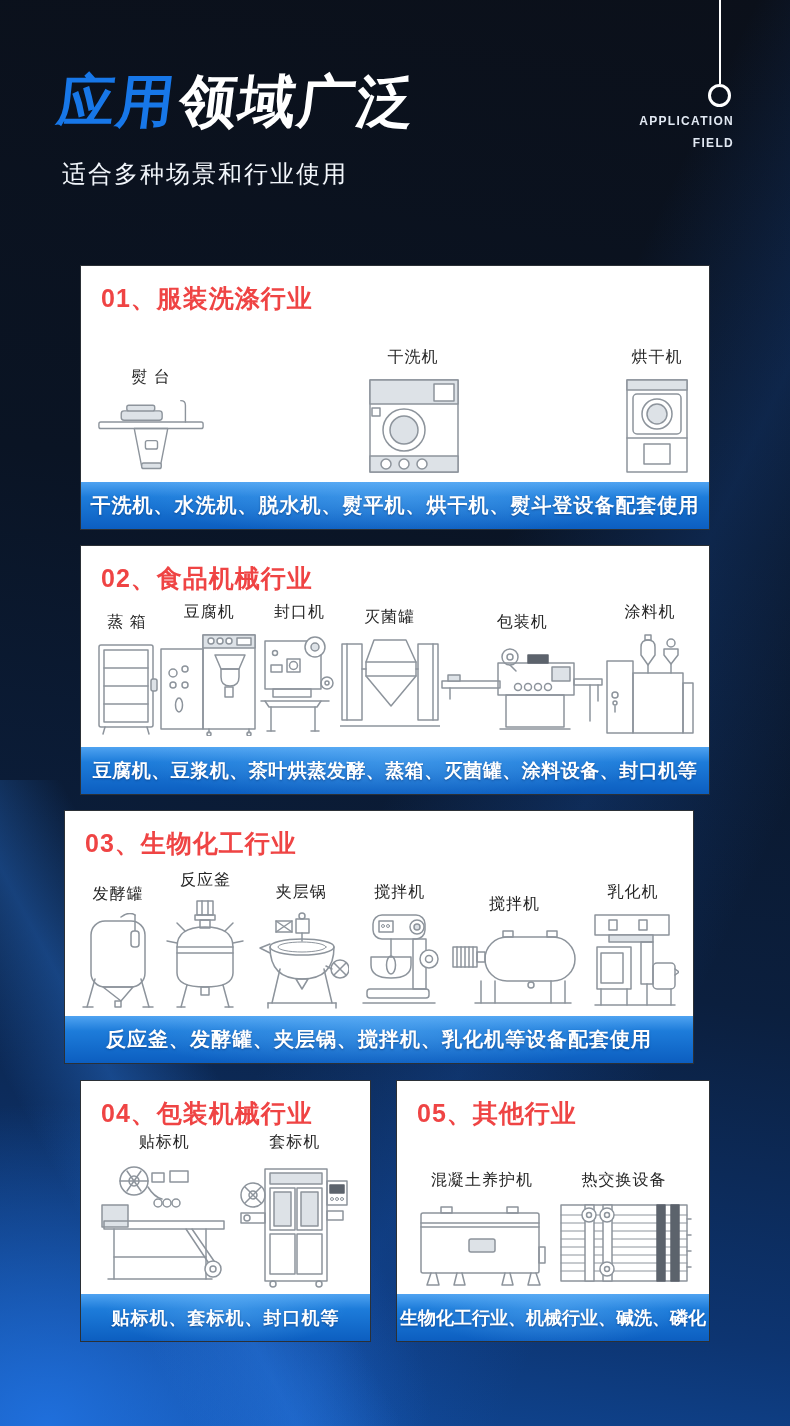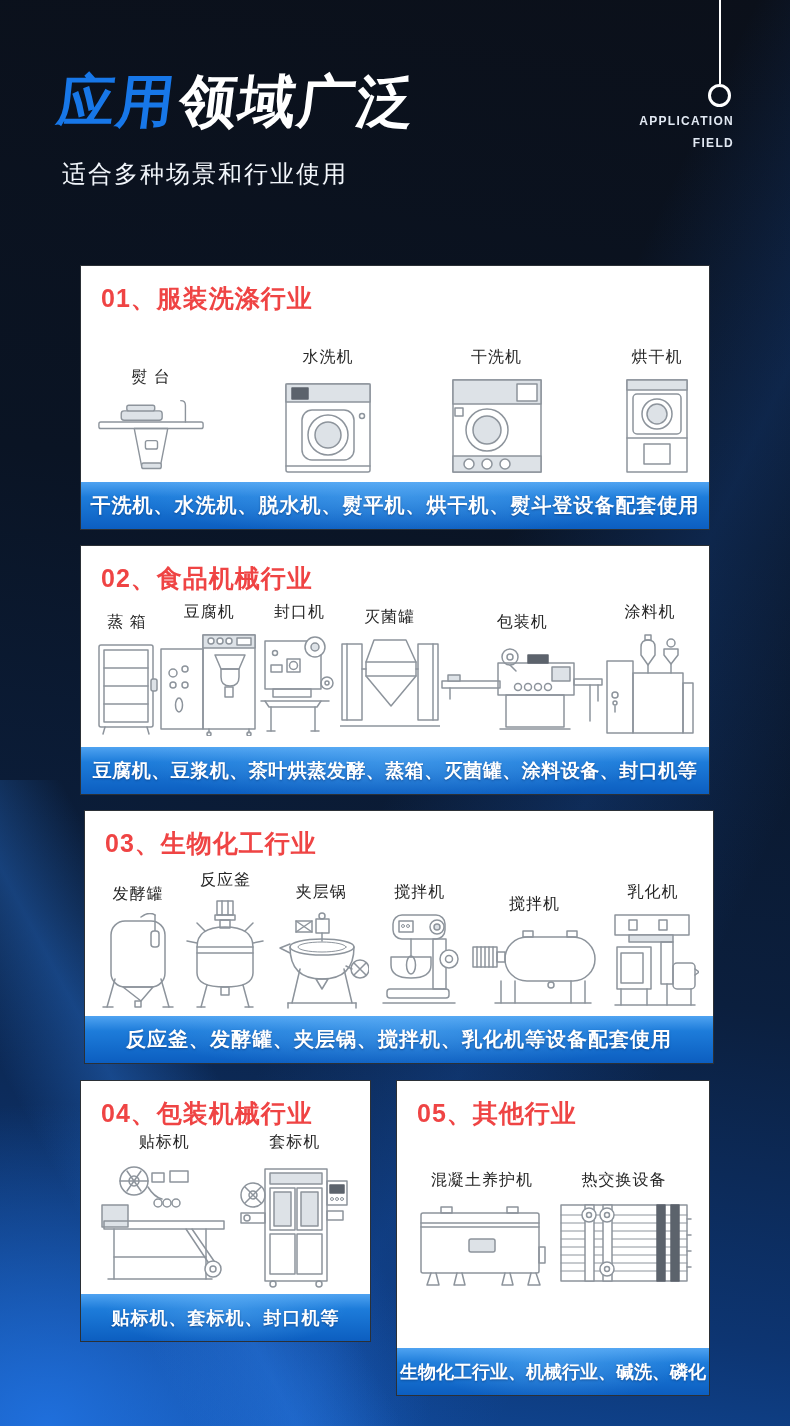--- a/index.html
+++ b/index.html
@@ -19,23 +19,23 @@
   .page-title .hl{color:#1777e8;margin-right:4px;}
   .subtitle{position:absolute;left:62px;top:158px;margin:0;font-size:24px;color:#f2f6fb;letter-spacing:2px;}
   .deco-line{position:absolute;left:719px;top:0;width:2px;height:84px;background:#ffffff;}
   .deco-circle{position:absolute;left:708px;top:84px;width:17px;height:17px;border:3px solid #ffffff;border-radius:50%;}
   .corner-label{position:absolute;right:56px;top:110px;text-align:right;color:#e2e9f3;
     font-size:12px;font-weight:700;letter-spacing:1.3px;line-height:1.85;}
   
   .card{position:absolute;background:#ffffff;border:1px solid #2b3036;box-sizing:border-box;}
   .c1{left:80px;top:265px;width:630px;height:265px;}
   .c2{left:80px;top:545px;width:630px;height:250px;}
-  .c3{left:84px;top:810px;width:630px;height:254px;}
+  .c3{left:64px;top:810px;width:630px;height:254px;}
   .c4{left:80px;top:1080px;width:291px;height:262px;}
-  .c5{left:396px;top:1080px;width:314px;height:316px;}
+  .c5{left:396px;top:1080px;width:314px;height:262px;}
   .card-title{position:absolute;left:20px;top:16px;margin:0;font-size:25px;font-weight:700;color:#ef4444;letter-spacing:1px;}
   .machines{position:absolute;left:14px;right:14px;display:flex;justify-content:space-between;align-items:flex-end;}
   .c1 .machines{top:58px;height:152px;}
   .c2 .machines{top:52px;height:138px;}
   .c3 .machines{top:60px;height:140px;justify-content:space-between;}
   .c4 .machines,.c5 .machines{top:76px;height:132px;}
   .c4 .machines{justify-content:space-around;}
   .c5 .machines{justify-content:space-around;}
   figure.machine{margin:0;display:flex;flex-direction:column;align-items:center;}
   figure.machine figcaption{font-size:16px;color:#262626;margin-bottom:8px;letter-spacing:1px;white-space:nowrap;}
@@ -79,33 +79,20 @@
           <rect x="4" y="28" width="112" height="7" rx="2"></rect>
           <rect class="fl" x="28" y="16" width="44" height="10" rx="3"></rect>
           <rect class="fl" x="34" y="10" width="30" height="6" rx="2"></rect>
           <path d="M97 28 V10 q0 -5 -5 -5"></path>
           <path d="M42 35 H78 L70 76 H50 Z"></path>
           <rect x="54" y="48" width="13" height="9" rx="2"></rect>
           <rect class="fl" x="50" y="72" width="21" height="6" rx="2"></rect>
         </svg>
       </figure>
       <figure class="machine">
-        <figcaption>水洗机</figcaption>
-        <svg width="92" height="100" viewBox="0 0 92 100">
-          <rect x="4" y="8" width="84" height="88" rx="2"></rect>
-          <rect class="fl" x="4" y="8" width="84" height="18"></rect>
-          <rect class="fd" x="10" y="12" width="16" height="11"></rect>
-          <rect x="20" y="34" width="52" height="50" rx="10"></rect>
-          <circle cx="46" cy="59" r="20"></circle>
-          <circle class="fl" cx="46" cy="59" r="13"></circle>
-          <circle cx="80" cy="40" r="2.5"></circle>
-          <line x1="4" y1="90" x2="88" y2="90"></line>
-        </svg>
-      </figure>
-      <figure class="machine">
         <figcaption>干洗机</figcaption>
         <svg width="95" height="100" viewBox="0 0 95 100">
           <rect x="4" y="4" width="88" height="92"></rect>
           <rect class="fl" x="4" y="4" width="88" height="24"></rect>
           <rect class="fw" x="68" y="8" width="20" height="17"></rect>
           <rect x="6" y="32" width="8" height="8"></rect>
           <circle cx="38" cy="54" r="21"></circle>
           <circle class="fl" cx="38" cy="54" r="14"></circle>
           <rect class="fl" x="4" y="80" width="88" height="16"></rect>
           <circle class="fw" cx="20" cy="88" r="5"></circle>

